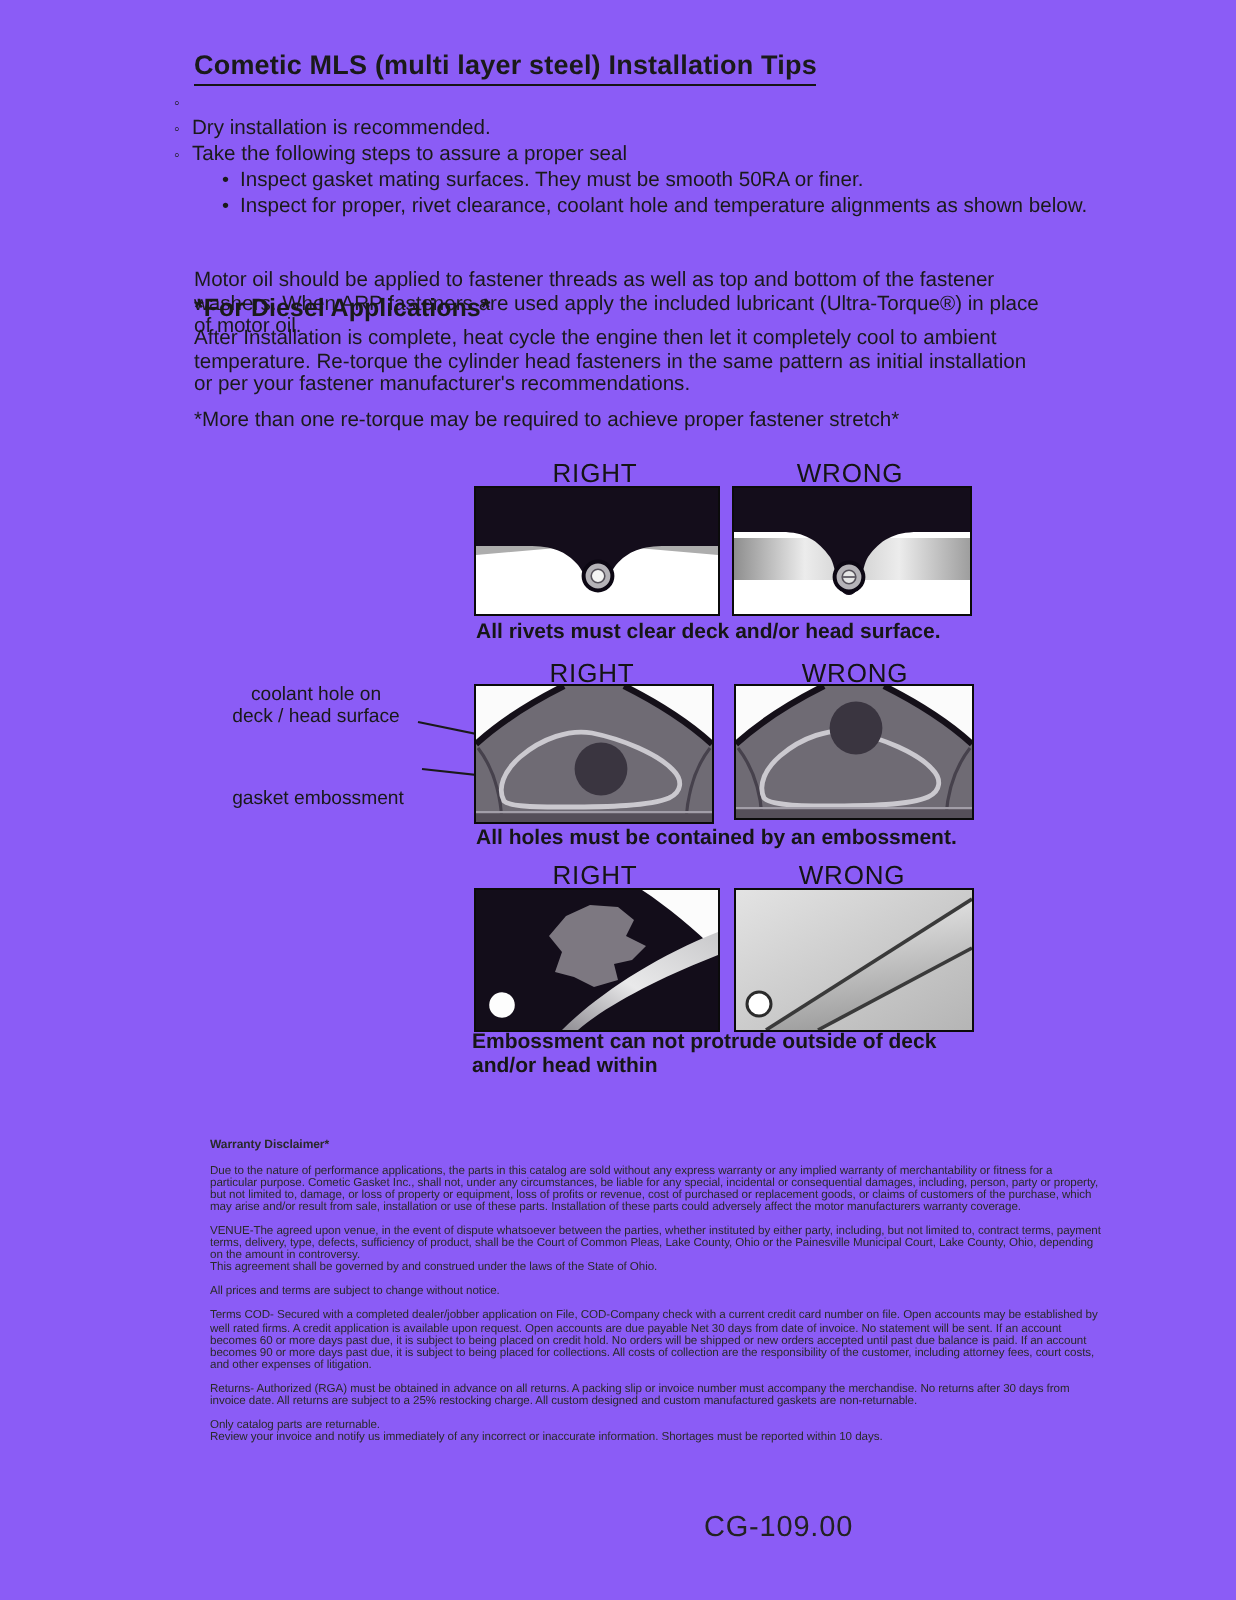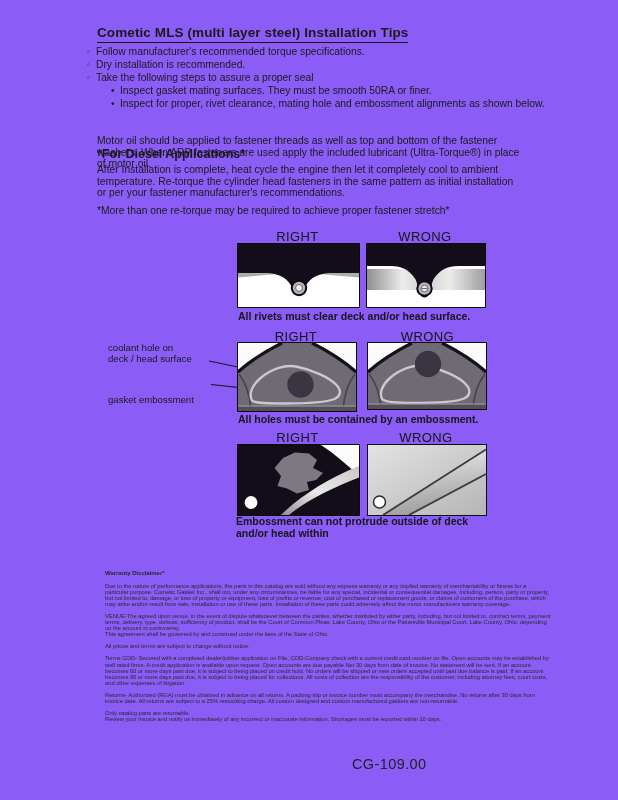--- a/index.html
+++ b/index.html
@@ -19,53 +19,52 @@
   .b-row.sub .mk{font-size:10px;}
   .diesel-head{left:97px;top:114px;font-size:12.5px;font-weight:bold;margin-top:33px;}
   .para{left:97px;width:424px;font-size:10.3px;line-height:11.6px;}
   .p1{top:135px;}
   .p2{top:164px;}
   .p3{top:205px;}
   .col-head{font-size:13px;letter-spacing:.4px;text-align:center;color:#141414;}
   .dbox{border:1.8px solid #0b0b0b;background:#fff;}
   .dbox svg{display:block;}
   .cap{font-size:10.5px;font-weight:bold;line-height:11.5px;color:#161616;}
-  .callout{font-size:9.6px;line-height:11px;text-align:left;color:#191919;}
+  .callout{font-size:9.6px;line-height:11px;text-align:center;color:#191919;}
   .legal{left:105px;top:570px;width:446px;font-size:5.8px;line-height:6.1px;color:#2a2a2a;letter-spacing:-.03px;}
   .legal p{margin:0 0 6px 0;}
   .legal .lg-head{font-weight:bold;margin-bottom:6.5px;font-size:6px;}
   .footer-code{left:352px;top:756px;font-size:14.5px;letter-spacing:.4px;color:#222;}
 </style>
 </head>
 <body>
 
 <div class="page">
 
   <div class="abs title">Cometic MLS (multi layer steel) Installation Tips</div>
 
   <div class="abs bullets">
     <div class="b-row">
       <span class="mk">◦</span>
-      <span>Follow manufacturer's recommended torque specifications.</span>
     </div>
     <div class="b-row">
       <span class="mk">◦</span>
       <span>Dry installation is recommended.</span>
     </div>
     <div class="b-row">
       <span class="mk">◦</span>
       <span>Take the following steps to assure a proper seal</span>
     </div>
     <div class="b-row sub">
       <span class="mk">•</span>
       <span>Inspect gasket mating surfaces.  They must be smooth 50RA or finer.</span>
     </div>
     <div class="b-row sub">
       <span class="mk">•</span>
-      <span>Inspect for proper, rivet clearance, mating hole and embossment alignments as shown below.</span>
+      <span>Inspect for proper, rivet clearance, coolant hole and temperature alignments as shown below.</span>
     </div>
   </div>
 
   <div class="abs diesel-head">*For Diesel Applications*</div>
   <div class="abs para p1">Motor oil should be applied to fastener threads as well as top and bottom of the fastener washers. When ARP fasteners are used apply the included lubricant (Ultra-Torque®) in place of motor oil.</div>
   <div class="abs para p2">After Installation is complete, heat cycle the engine then let it completely cool to ambient temperature. Re-torque the cylinder head fasteners in the same pattern as initial installation or per your fastener manufacturer's recommendations.</div>
   <div class="abs para p3">*More than one re-torque may be required to achieve proper fastener stretch*</div>
 
   <div class="abs col-head" style="left:237px;top:229px;width:121px;">RIGHT</div>
   <div class="abs col-head" style="left:366px;top:229px;width:118px;">WRONG</div>

